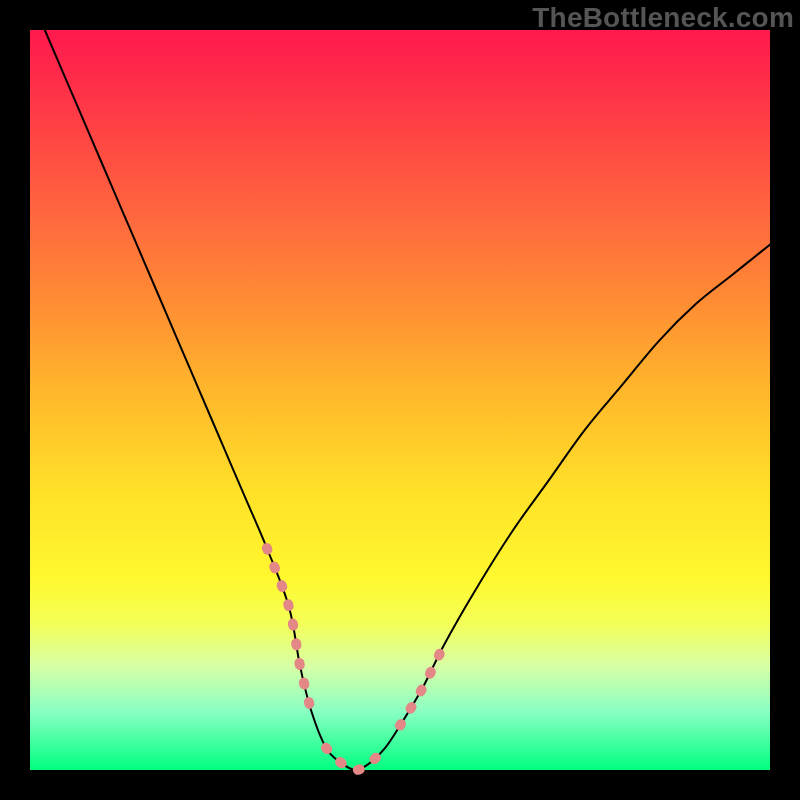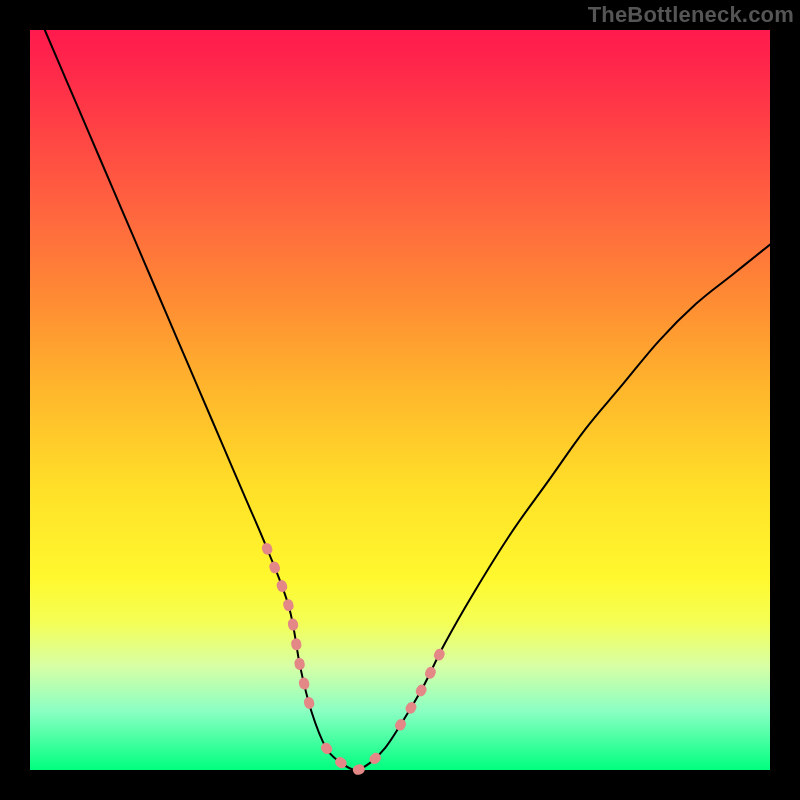--- a/index.html
+++ b/index.html
@@ -30,21 +30,21 @@
       #d7ffa6 86%,
       #8bffc3 92%,
       #00ff7f 100%
     );
   }
   .watermark {
     position: absolute;
     top: 2px;
     right: 6px;
     font-family: Arial, Helvetica, sans-serif;
-    font-size: 22px;
+    font-size: 28px;
     font-weight: 600;
     color: #555;
     letter-spacing: 0.2px;
     user-select: none;
   }
   svg.curve {
     position: absolute;
     left: 0; top: 0;
     width: 740px;
     height: 740px;

